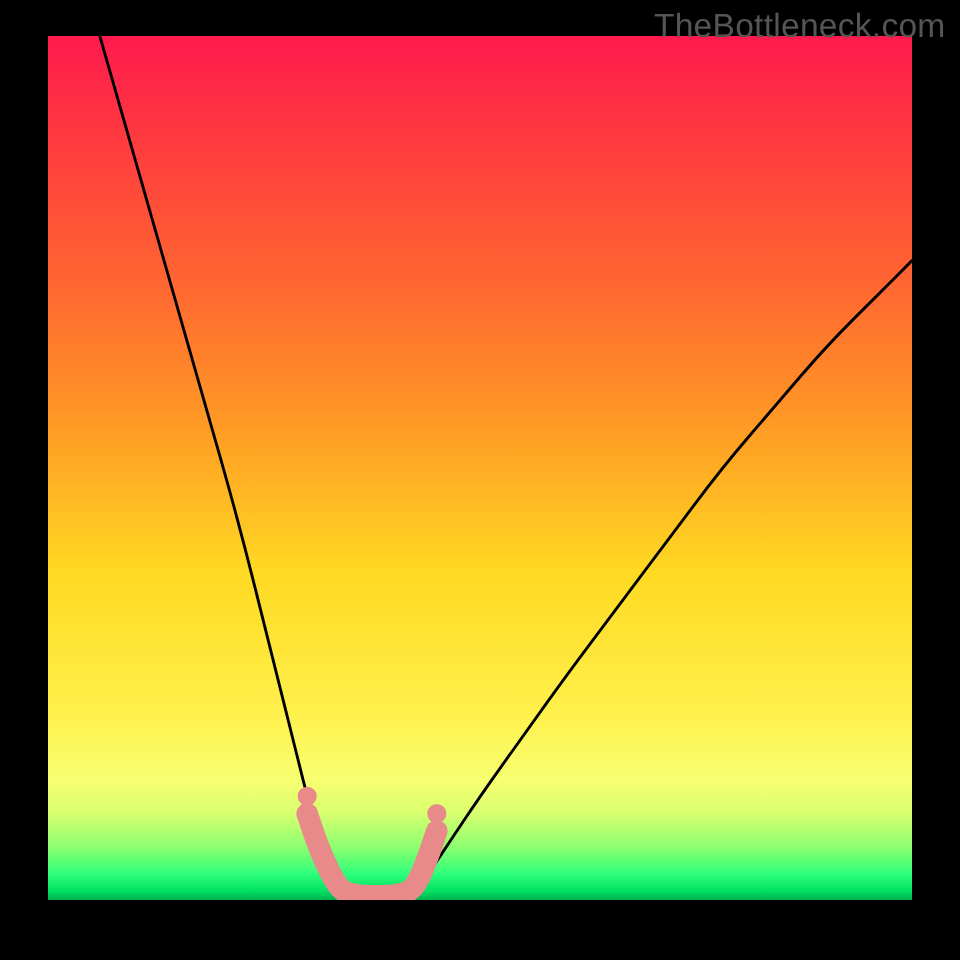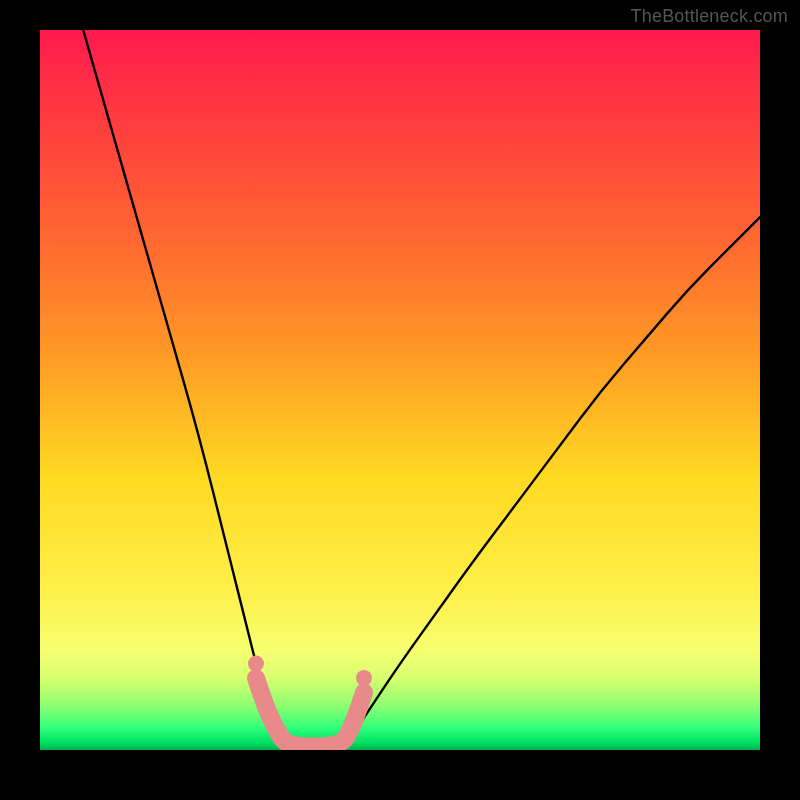--- a/index.html
+++ b/index.html
@@ -9,21 +9,21 @@
     background: #000;
     position: relative;
     overflow: hidden;
     font-family: Arial, Helvetica, sans-serif;
   }
   .watermark {
     position: absolute;
     top: 6px;
     right: 12px;
     color: #555;
-    font-size: 18px;
+    font-size: 28px;
     font-weight: 400;
     z-index: 10;
     letter-spacing: 0.2px;
   }
   .plot-area {
     position: absolute;
     left: 40px;
     top: 30px;
     width: 720px;
     height: 720px;

